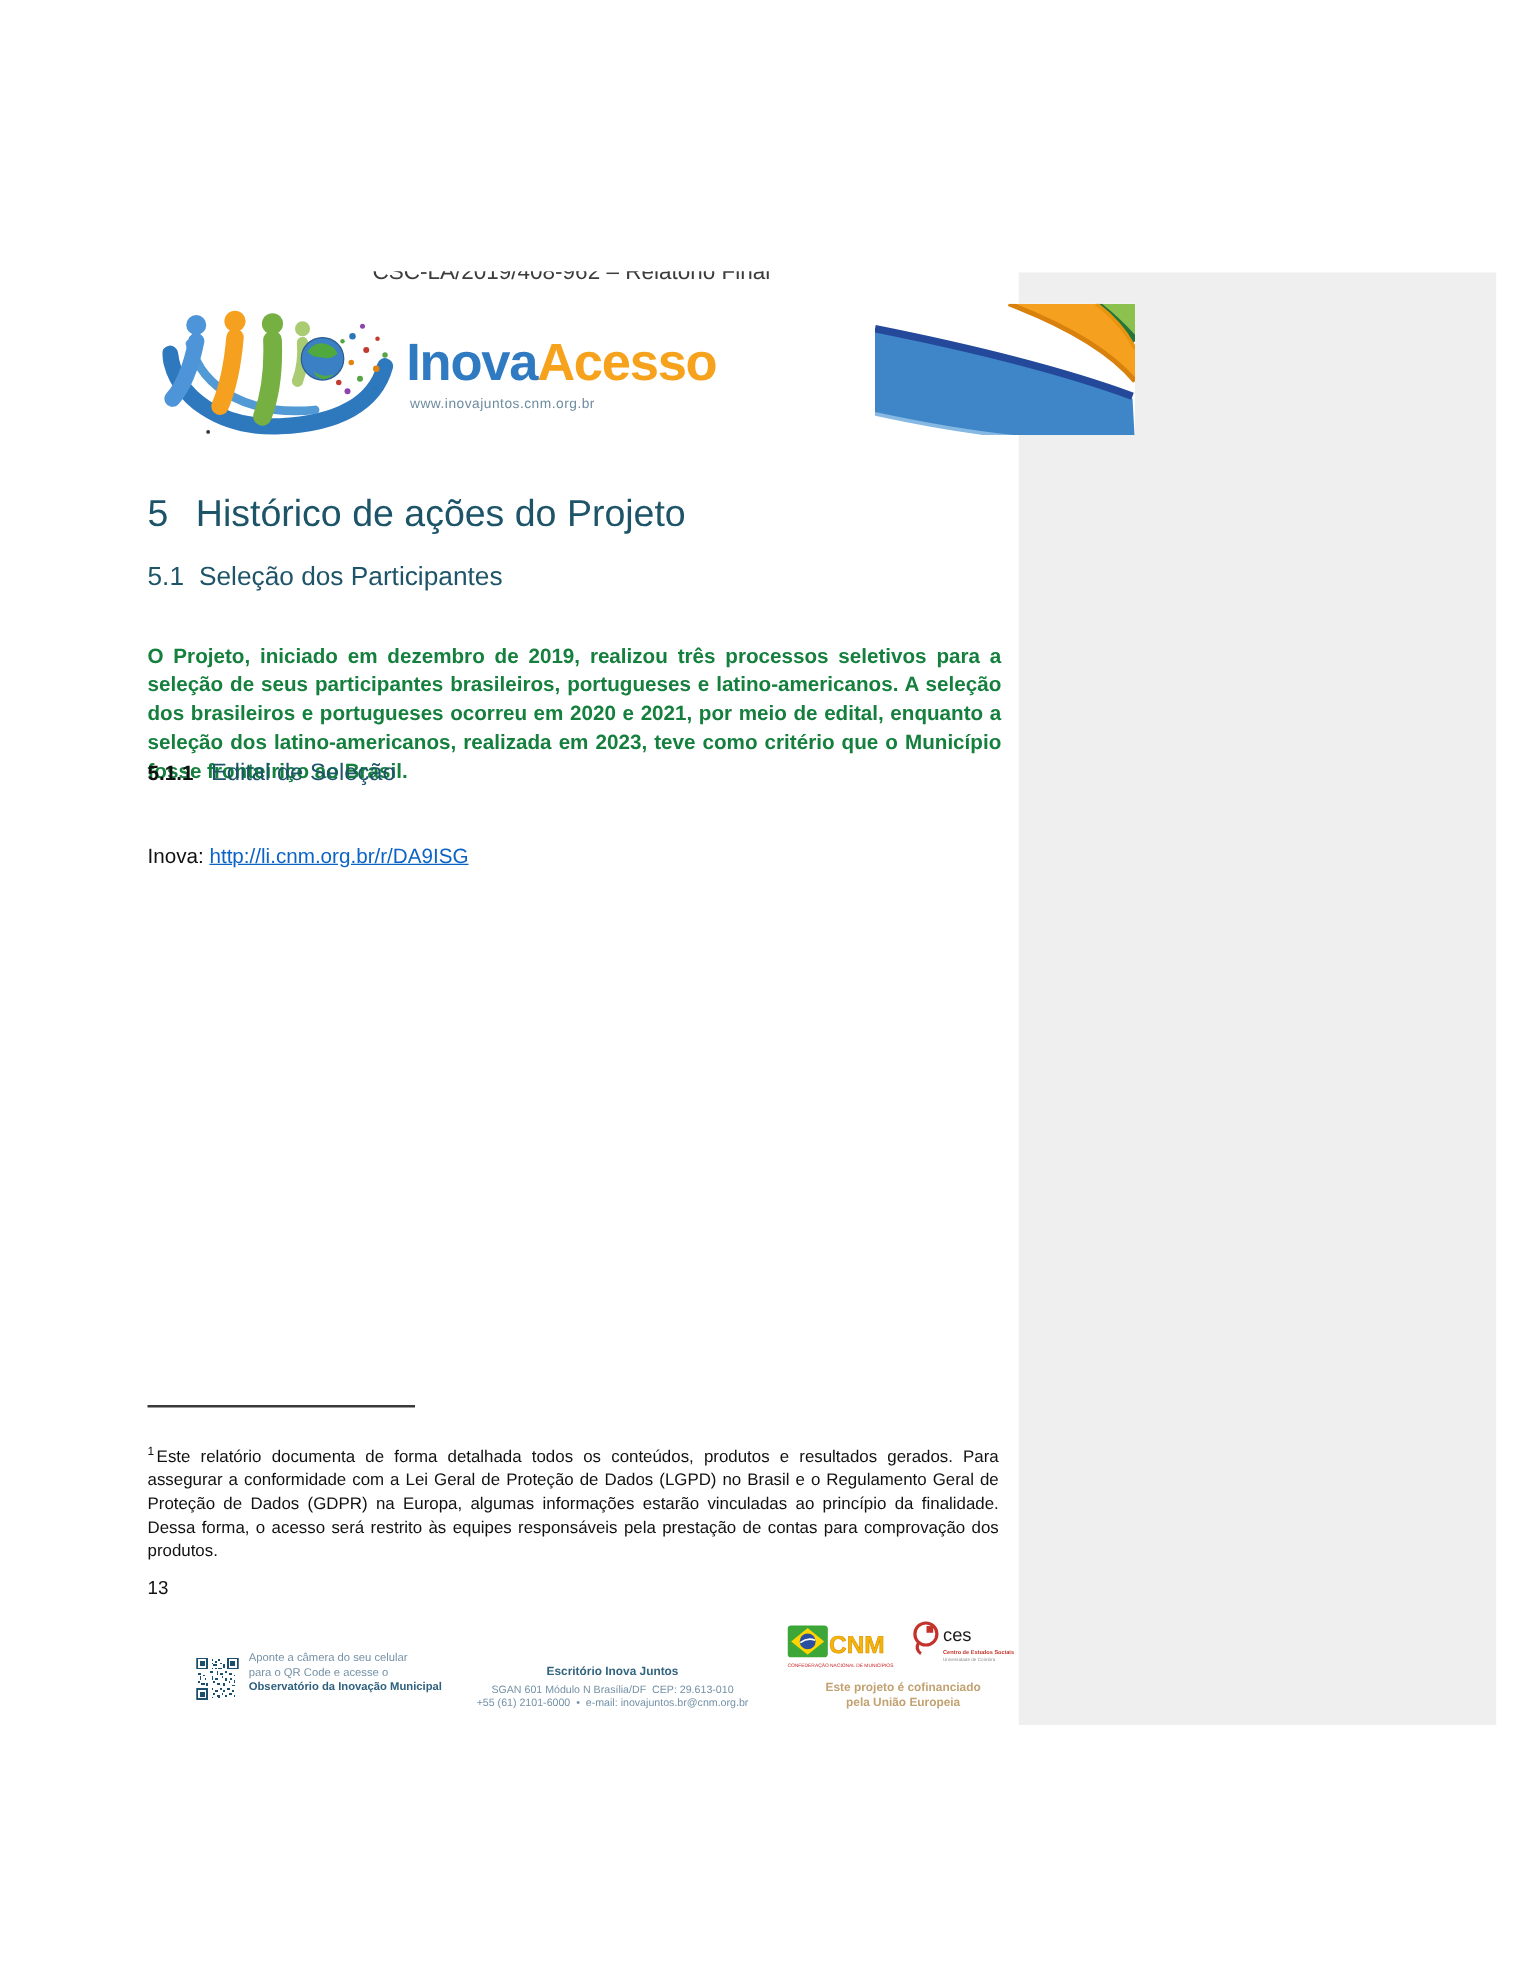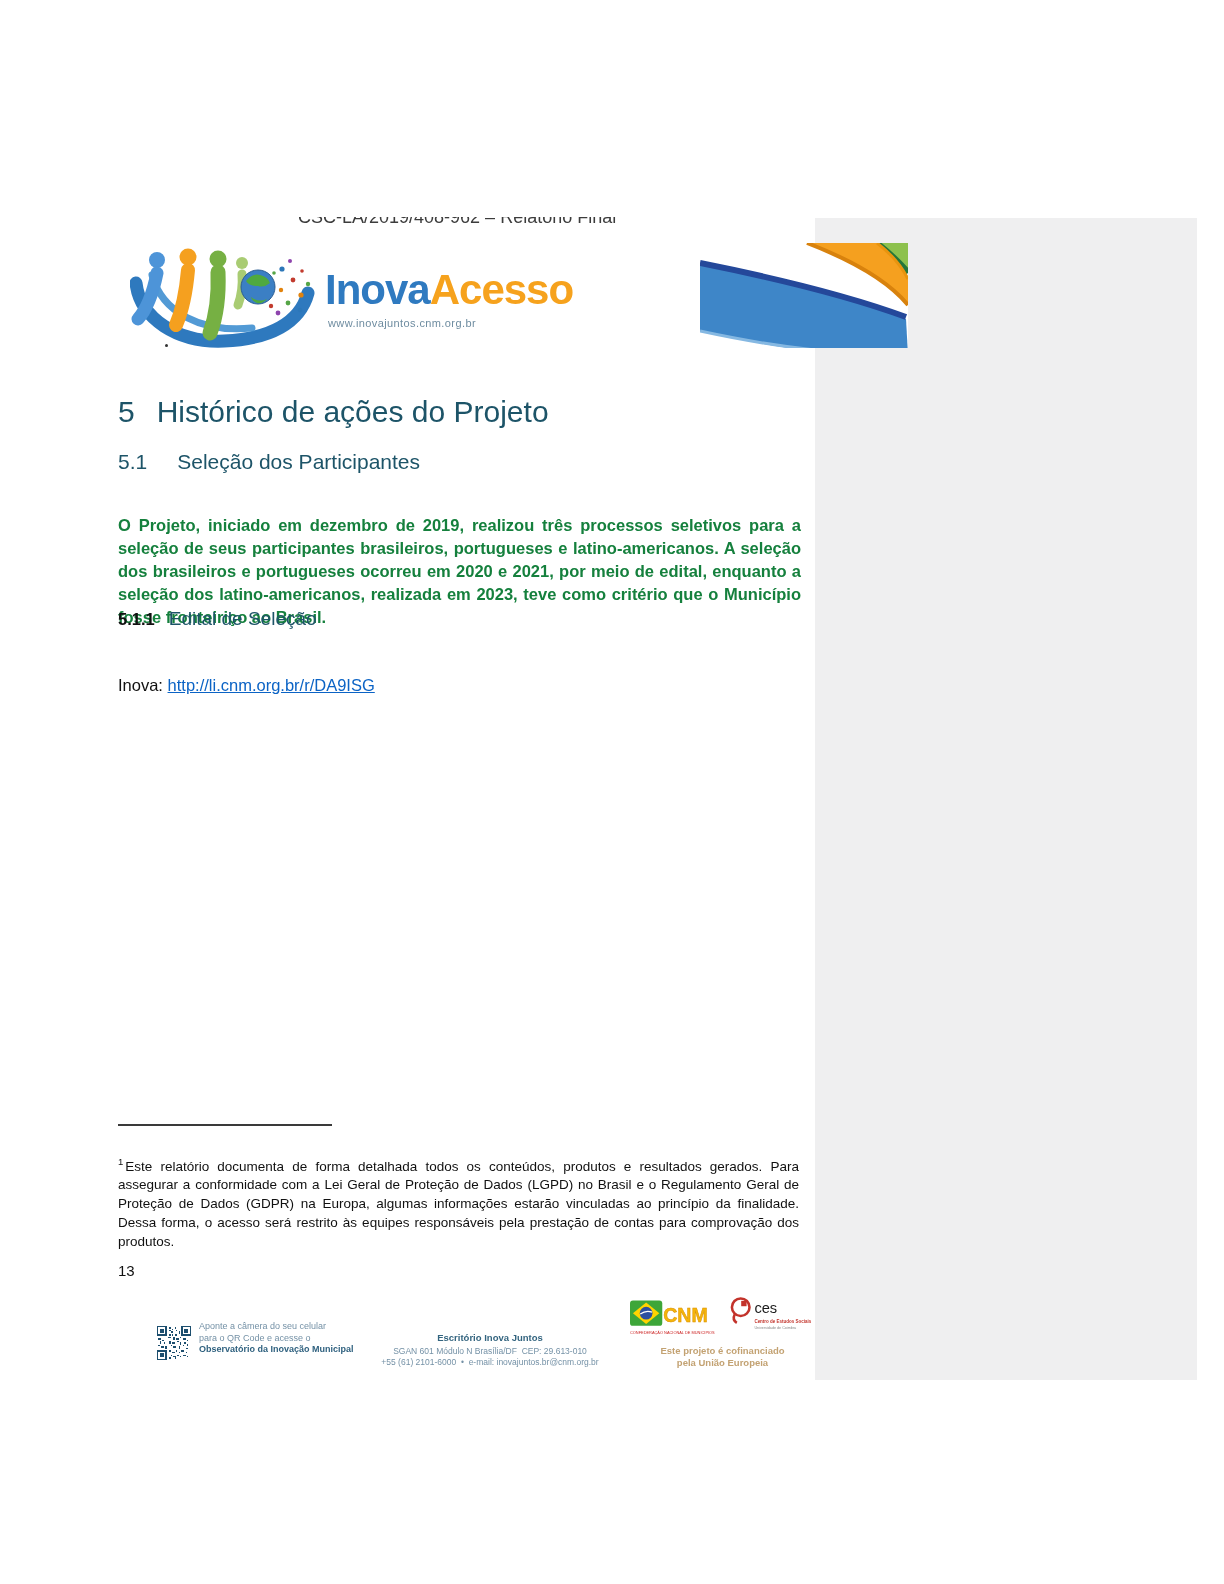--- a/index.html
+++ b/index.html
@@ -27,21 +27,21 @@
 
   
   .access-line{left:118px;top:349px;font-size:17px;font-weight:bold;white-space:nowrap;}
   .access-line sup{font-size:11px;}
   a.doclink{color:#0B63C5;text-decoration:underline;}
   .access-line a{margin-left:7px;}
 
   
   .h1{left:118px;top:395px;display:flex;gap:22px;align-items:baseline;
       font-size:30px;color:#1D5468;}
-  .h2{left:118px;top:450px;display:flex;gap:30px;align-items:baseline;
+  .h2{left:118px;top:450px;display:flex;gap:12px;align-items:baseline;
       font-size:21px;color:#1D5468;}
   .h3{left:118px;top:608px;display:flex;gap:14px;align-items:center;}
   .h3 .num{font-size:16.5px;font-weight:bold;color:#111;}
   .h3 .ttl{font-size:19px;color:#1D5468;}
 
   .body-par{left:118px;top:497px;width:683px;font-size:16.5px;line-height:23px;
             text-align:justify;color:#15803d;font-weight:bold;}
   .link-line{left:118px;top:676px;font-size:16.5px;color:#111;}
 
   

